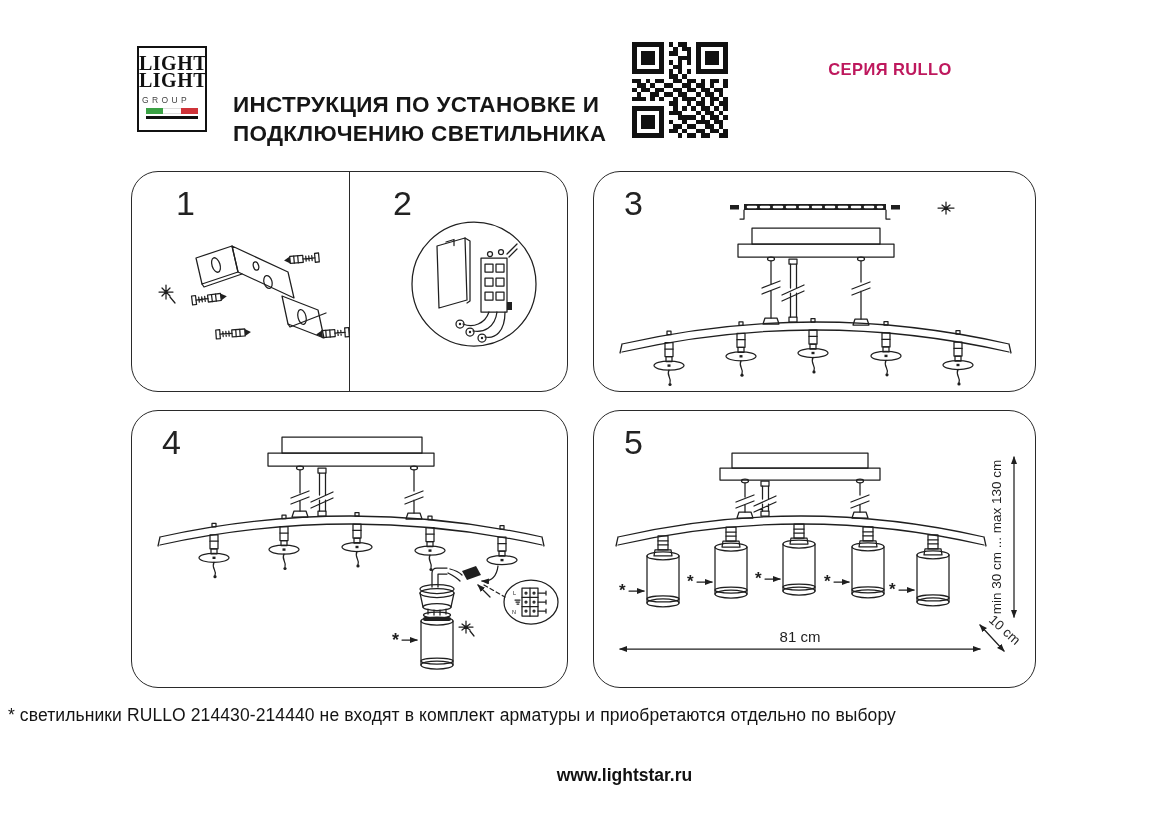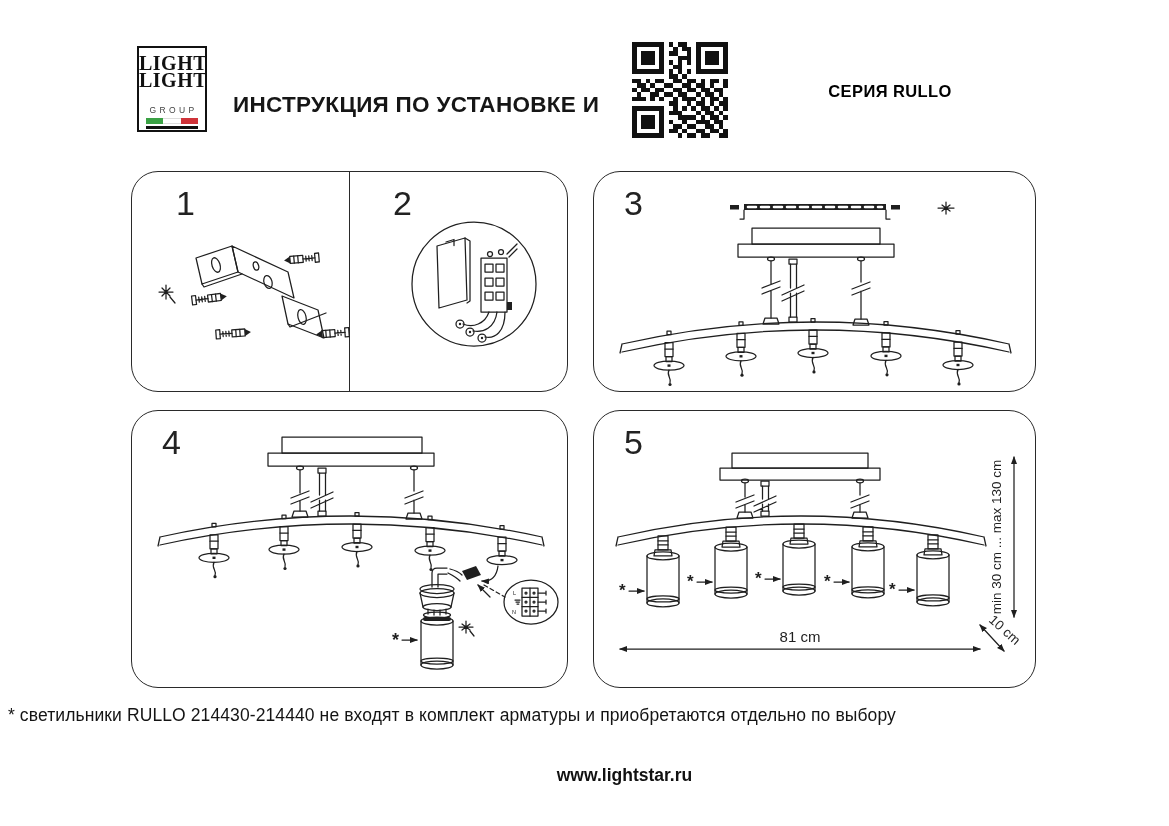--- a/index.html
+++ b/index.html
@@ -8,40 +8,40 @@
     --flag-red:#cf3339;
   }
   html,body{margin:0;padding:0;}
   body{
     width:1169px;height:826px;position:relative;background:#ffffff;
     font-family:"Liberation Sans",sans-serif;color:var(--ink);overflow:hidden;
   }
   
   .logo-box{
     position:absolute;left:137px;top:46px;width:70px;height:86px;
-    border:2px solid #111;background:#fff;box-sizing:border-box;text-align:center;
+    border:2px solid #111;background:#fff;box-sizing:border-box;text-align:left;
   }
   .logo-word{
     font-family:"Liberation Serif",serif;font-weight:700;font-size:20px;line-height:17px;
     letter-spacing:.5px;color:#111;
   }
   .logo-word.first{margin-top:7px;}
-  .logo-group{font-size:8.5px;letter-spacing:3.4px;color:#444;margin-top:16px;text-indent:3px;}
+  .logo-group{font-size:8.5px;letter-spacing:3.4px;color:#444;margin-top:6px;text-indent:3px;}
   .logo-flag{display:flex;width:52px;height:6px;margin:3px auto 0 auto;}
   .logo-flag div{flex:1;}
   .flag-g{background:var(--flag-green);}
   .flag-w{background:#fff;border-top:1px solid #ddd;border-bottom:1px solid #ddd;box-sizing:border-box;}
   .flag-r{background:var(--flag-red);}
   .logo-bar{width:52px;height:3px;background:#111;margin:2px auto 0 auto;}
   .doc-title{
     position:absolute;left:233px;top:52px;width:420px;
     font-size:22.5px;font-weight:bold;line-height:29px;letter-spacing:.3px;color:#161616;margin-top:38px;
   }
   .qr{position:absolute;left:632px;top:42px;width:96px;height:96px;}
-  .series-block{position:absolute;left:762px;top:60px;width:256px;text-align:center;color:#000000;margin-top:22px;}
+  .series-block{position:absolute;left:762px;top:60px;width:256px;text-align:center;color:#be185d;}
   .series-line{font-size:16.5px;font-weight:bold;letter-spacing:.4px;}
   .article-line{font-size:22.5px;font-weight:bold;letter-spacing:.4px;margin-top:9px;}
   
   .panel{
     position:absolute;border:1.6px solid #2a2a2a;border-radius:27px;background:#fff;box-sizing:border-box;
   }
   #panel12{left:131px;top:171px;width:437px;height:221px;}
   #panel3{left:593px;top:171px;width:443px;height:221px;}
   #panel4{left:131px;top:410px;width:437px;height:278px;}
   #panel5{left:593px;top:410px;width:443px;height:278px;}
@@ -81,20 +81,21 @@
   <div class="logo-flag">
     <div class="flag-g"></div>
       <div class="flag-w"></div>
       <div class="flag-r"></div>
   </div>
   <div class="logo-bar"></div>
 </div>
 
 <div class="doc-title">
   <div>ИНСТРУКЦИЯ ПО УСТАНОВКЕ И</div>
+  <div>ПОДКЛЮЧЕНИЮ СВЕТИЛЬНИКА</div>
 </div>
 
 <div class="qr"><svg viewBox="0 0 21 21" width="100%" height="100%" shape-rendering="crispEdges" fill="#111">
       <rect x="0" y="0" width="1" height="1"></rect>
       <rect x="1" y="0" width="1" height="1"></rect>
       <rect x="2" y="0" width="1" height="1"></rect>
       <rect x="3" y="0" width="1" height="1"></rect>
       <rect x="4" y="0" width="1" height="1"></rect>
       <rect x="5" y="0" width="1" height="1"></rect>
       <rect x="6" y="0" width="1" height="1"></rect>

